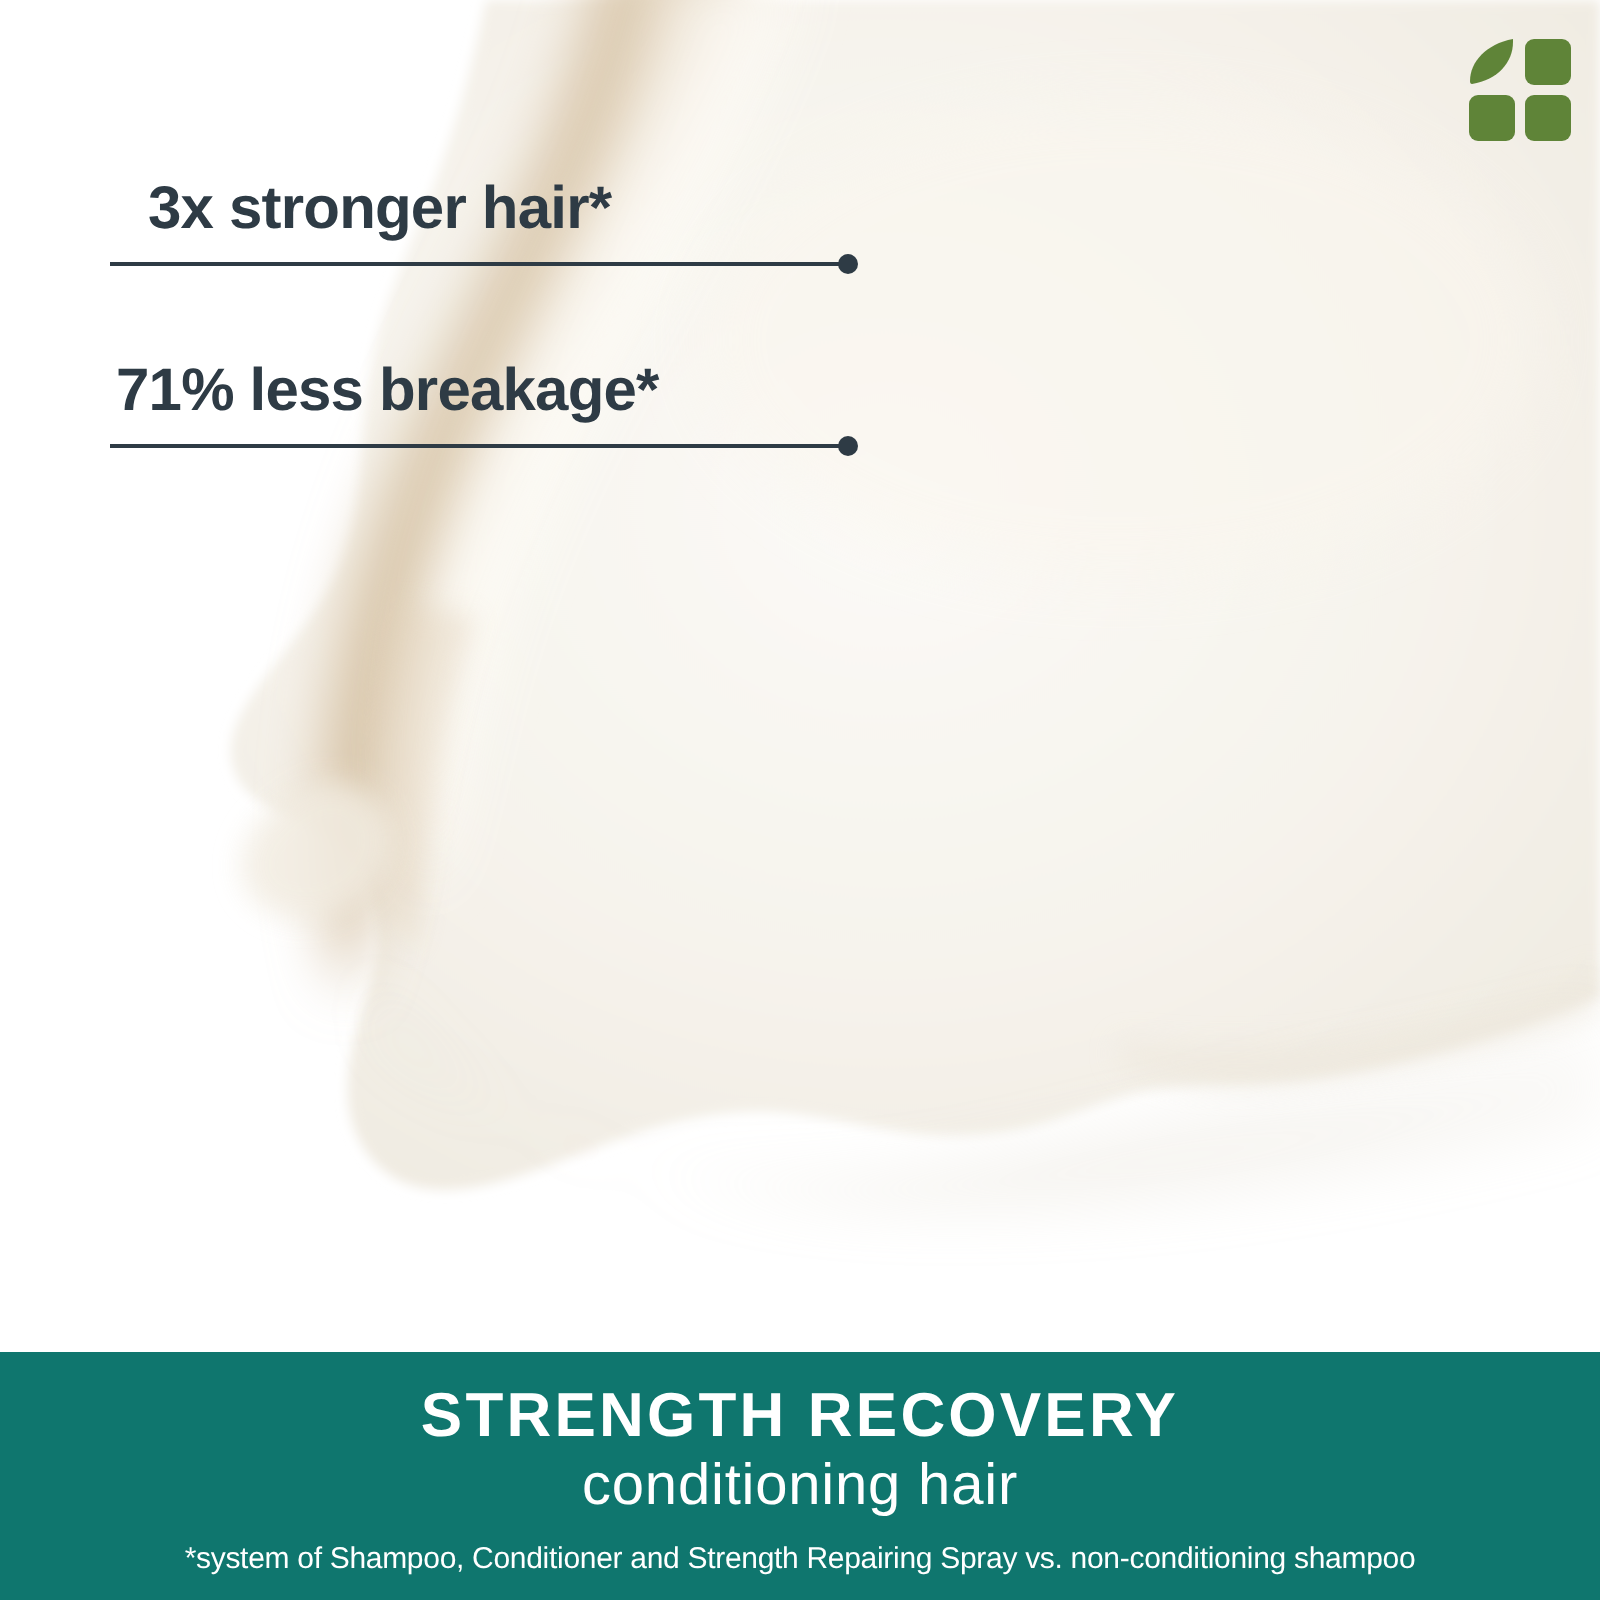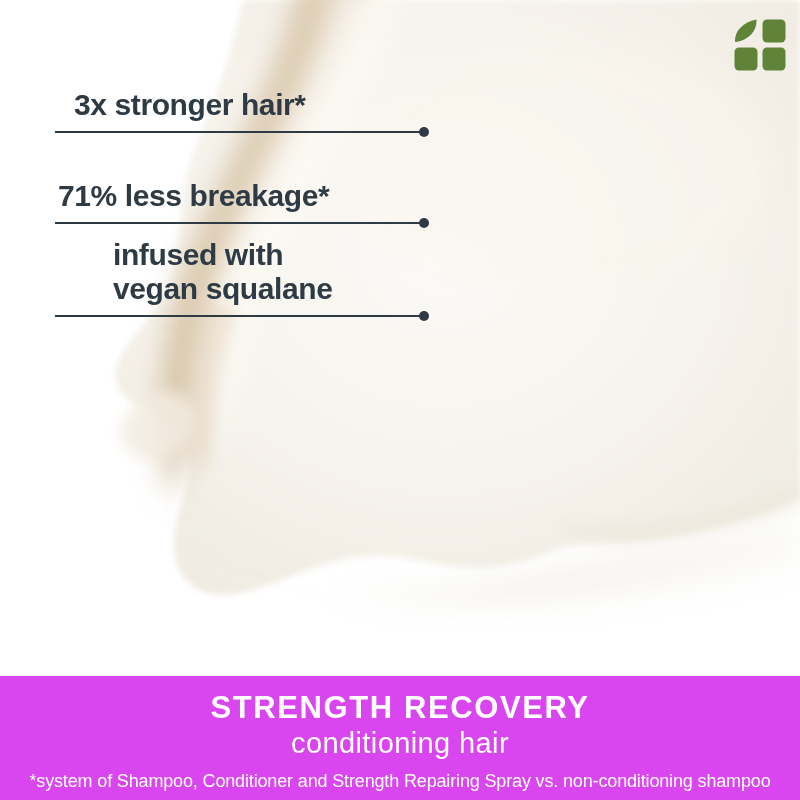--- a/index.html
+++ b/index.html
@@ -97,21 +97,21 @@
     background: #2E3B45;
   }
 
   
   .banner {
     position: absolute;
     left: 0;
     top: 676px;
     width: 800px;
     height: 124px;
-    background: #d946ef;
+    background: #0f766e;
     overflow: hidden;
   }
   .banner-title {
     position: absolute;
     left: 0;
     top: 16px;
     width: 800px;
     text-align: center;
     color: #ffffff;
     font-size: 31px;
@@ -131,21 +131,21 @@
     letter-spacing: 0.4px;
     line-height: 1;
   }
   .banner-disclaimer {
     position: absolute;
     left: 0;
     top: 96px;
     width: 800px;
     text-align: center;
     color: #ffffff;
-    font-size: 18px;
+    font-size: 15px;
     font-weight: normal;
     letter-spacing: -0.15px;
     line-height: 1;
     white-space: nowrap;
   }
 </style>
 </head>
 <body>
 
 <div id="stage">
@@ -290,28 +290,20 @@
     </div>
 
     <div class="claim claim-2">
       <div class="claim-text">71% less breakage*</div>
       <div class="rule-wrap">
         <div class="rule-line"></div>
         <div class="rule-dot"></div>
       </div>
     </div>
 
-    <div class="claim claim-3">
-      <div class="claim-text">infused with
-vegan squalane</div>
-      <div class="rule-wrap">
-        <div class="rule-line"></div>
-        <div class="rule-dot"></div>
-      </div>
-    </div>
 
   </div>
 
   <div class="banner">
     <div class="banner-title">STRENGTH RECOVERY</div>
     <div class="banner-subtitle">conditioning hair</div>
     <div class="banner-disclaimer">*system of Shampoo, Conditioner and Strength Repairing Spray vs. non-conditioning shampoo</div>
   </div>
 
 </div>

